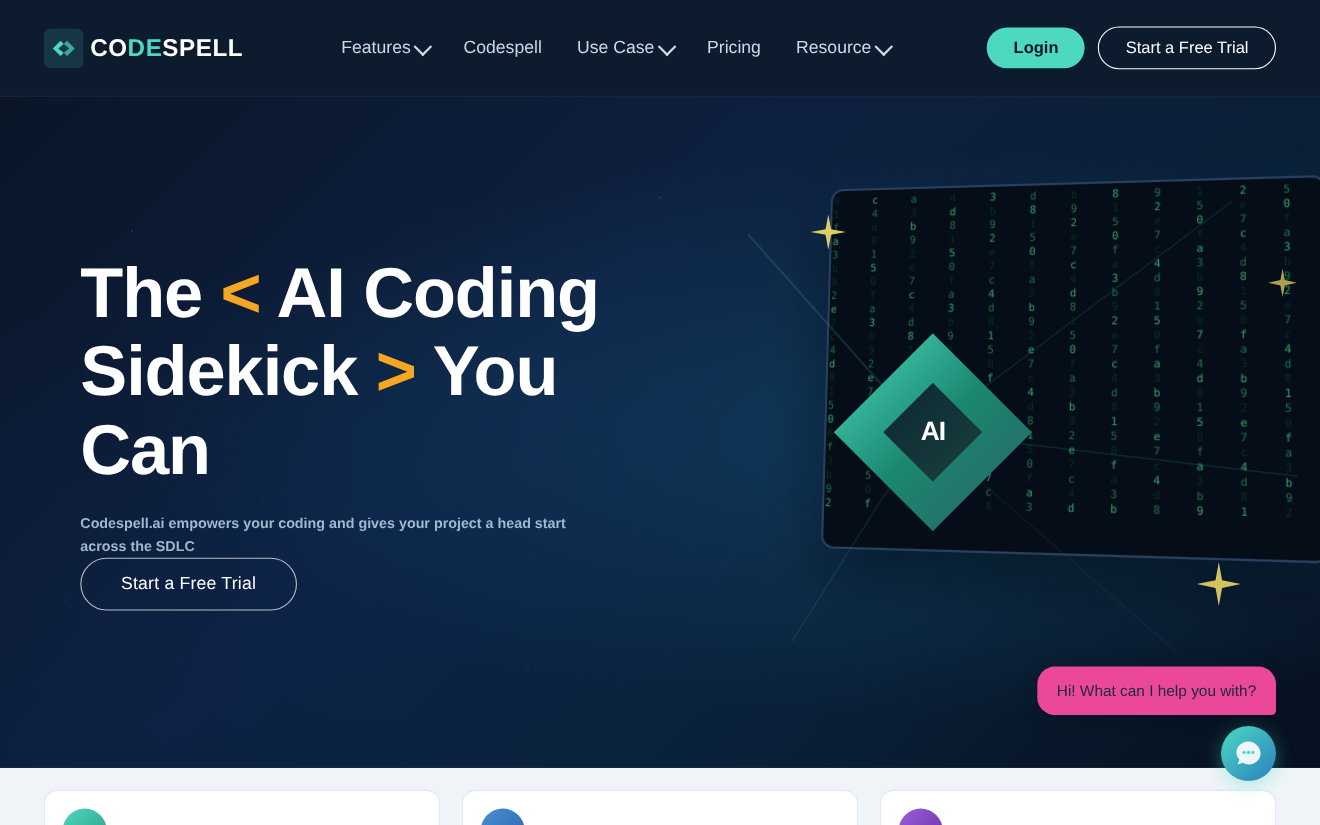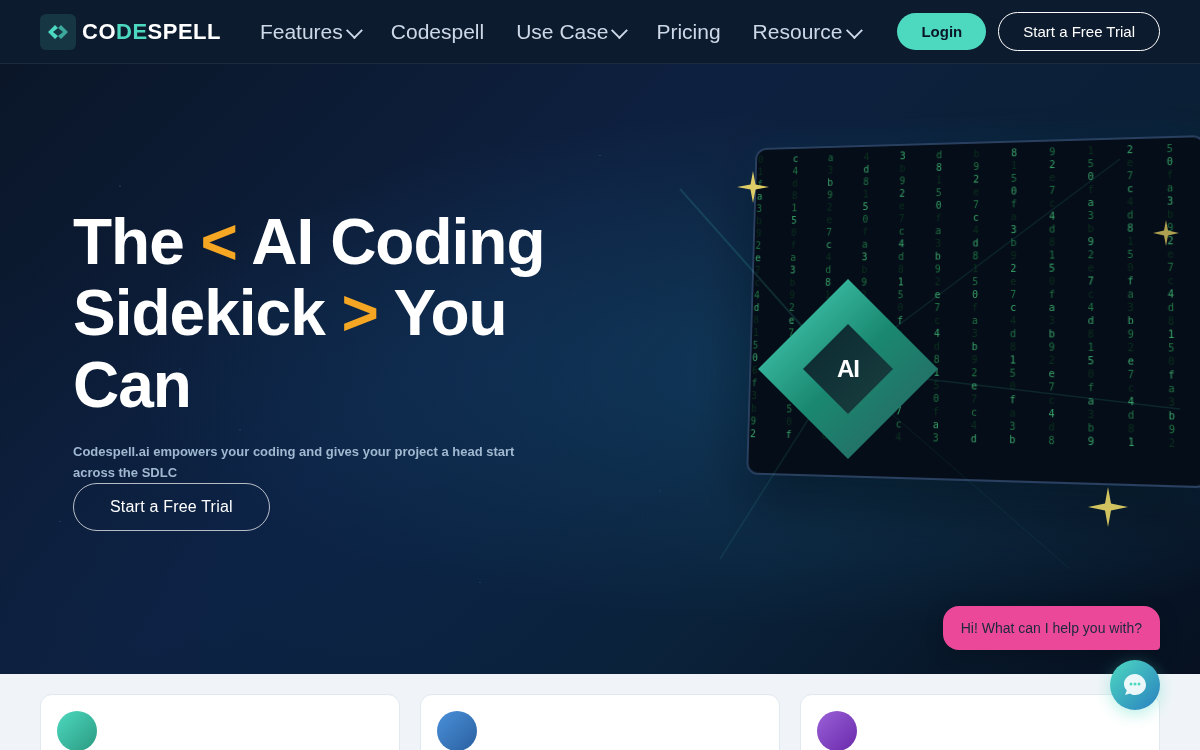--- a/index.html
+++ b/index.html
@@ -11,21 +11,21 @@
       min-height: 750px;
       overflow-x: hidden;
     }
 
     
     nav {
       display: flex;
       align-items: center;
       justify-content: space-between;
       padding: 0 40px;
-      height: 64px;
+      height: 88px;
       background: #0d1b2e;
       border-bottom: 1px solid rgba(255,255,255,0.07);
       position: relative;
       z-index: 10;
     }
 
     .logo {
       display: flex;
       align-items: center;
       gap: 6px;
@@ -51,21 +51,21 @@
     .nav-links {
       display: flex;
       align-items: center;
       gap: 8px;
       list-style: none;
     }
 
     .nav-links li a {
       color: #cdd8e8;
       text-decoration: none;
-      font-size: 21px;
+      font-size: 16px;
       font-weight: 500;
       padding: 8px 12px;
       display: flex;
       align-items: center;
       gap: 4px;
       transition: color 0.2s;
     }
 
     .chevron-down {
       width: 12px;

